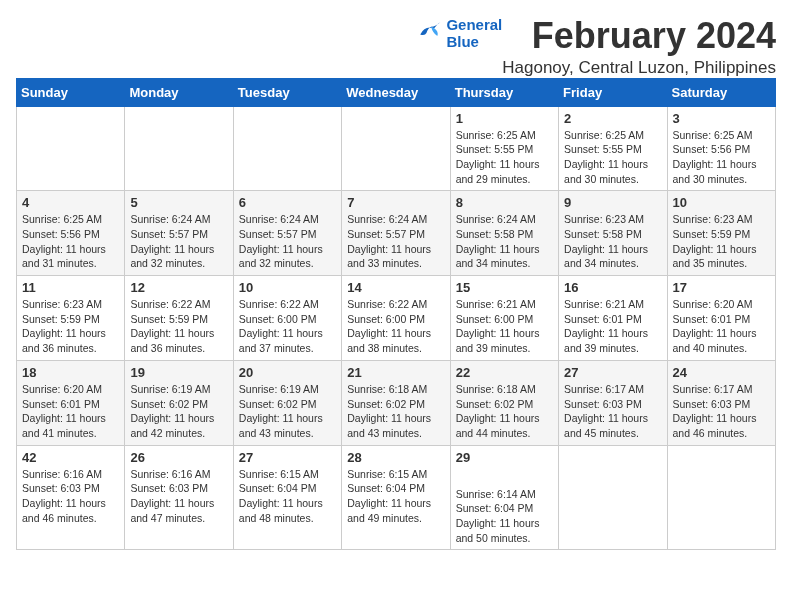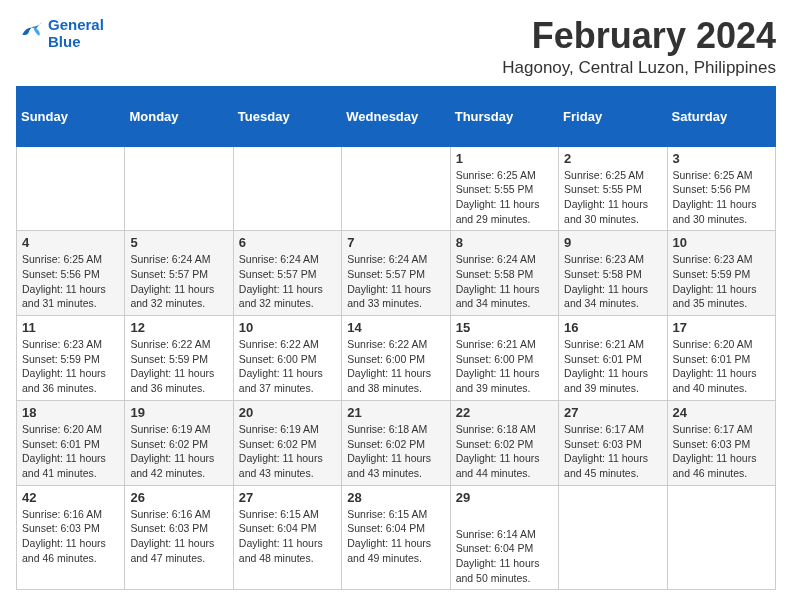--- a/index.html
+++ b/index.html
@@ -6,22 +6,22 @@
     body {
       font-family: Arial, sans-serif;
       background: #fff;
       width: 792px;
       min-height: 612px;
       padding: 16px;
     }
     .header {
       display: flex;
       align-items: flex-start;
-      justify-content: space-between;
-      margin-bottom: 8px;
+      justify-content: flex-end;
+      margin-bottom: 0;
     }
     .logo {
       display: flex;
       align-items: center;
       gap: 4px;
     }
     .logo-bird {
       width: 28px;
       height: 28px;
     }
@@ -42,21 +42,21 @@
     .calendar {
       width: 100%;
       border-collapse: collapse;
       border: 1px solid #ccc;
     }
     .calendar th {
       background: #1565c0;
       color: #fff;
       font-size: 13px;
       font-weight: bold;
-      padding: 22px 4px;
+      padding: 6px 4px;
       border: 1px solid #1565c0;
       text-align: left;
     }
     .calendar td {
       border: 1px solid #ccc;
       vertical-align: top;
       padding: 4px 5px;
       font-size: 11px;
       width: calc(100% / 7);
       height: 80px;

